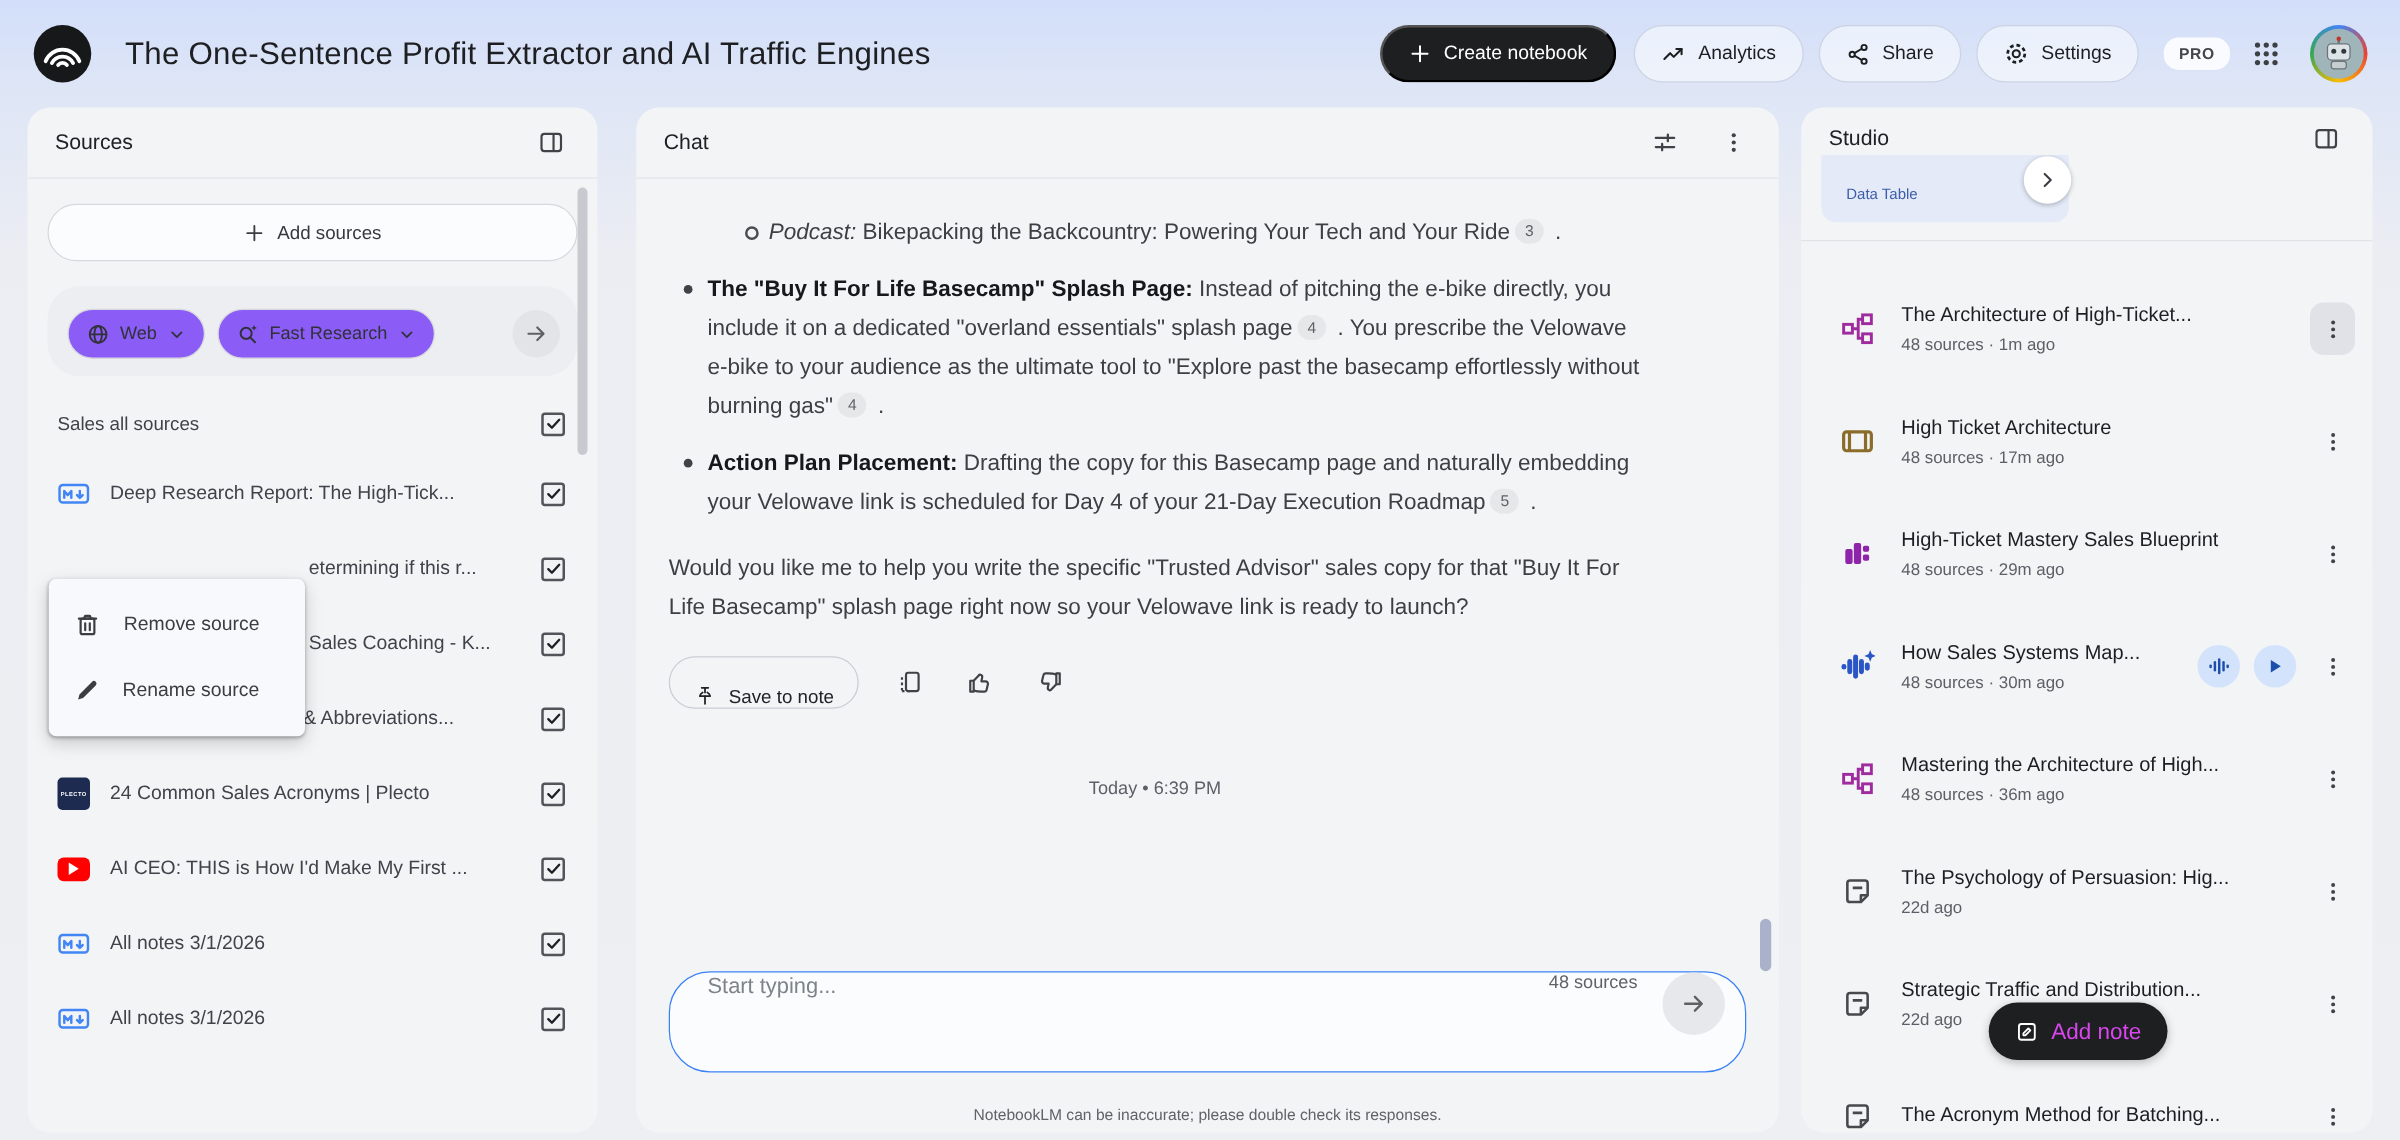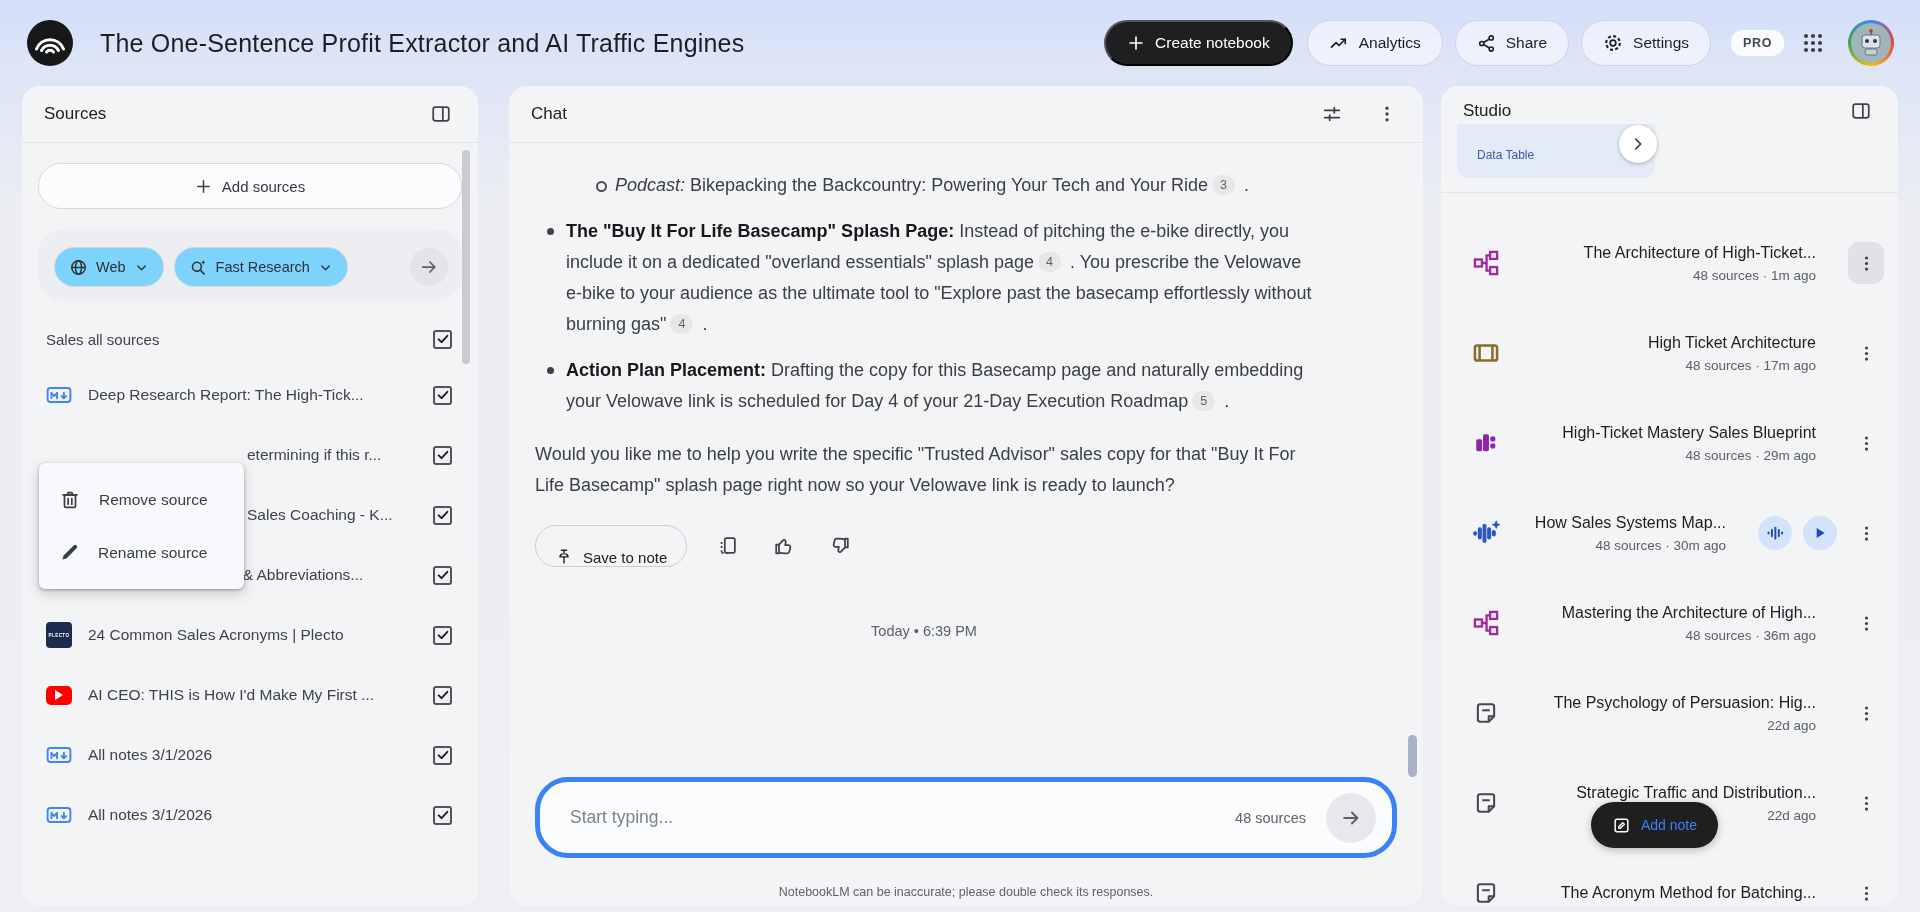--- a/index.html
+++ b/index.html
@@ -32,21 +32,21 @@
   .panel-header { height:57px; display:flex; align-items:center; justify-content:space-between; padding:0 22px; border-bottom:1px solid #e2e3e7; }
   .panel-title { font-size:17px; color:#202124; }
   .icon-btn { background:none; border:none; cursor:pointer; padding:4px; display:flex; align-items:center; justify-content:center; }
 
   
   .add-sources-btn { margin:20px 16px 0; height:46px; border:1px solid #d6d8dc; border-radius:23px; background:#fbfcfd; display:flex; align-items:center; justify-content:center; gap:10px; font-size:15px; color:#36393e; cursor:pointer; width:calc(100% - 32px); }
   .search-card { margin:20px 16px 0; background:#edeef1; border-radius:26px; padding:18px 14px 14px 16px; }
   .search-row { display:flex; align-items:center; gap:14px; padding:0 4px 16px 6px; }
   .search-ph { font-size:16.5px; color:#5d6166; }
   .chips-row { display:flex; align-items:center; gap:10px; }
-  .chip { height:40px; border-radius:20px; border:1px solid #d6d8dc; background:#7dd3fc; display:flex; align-items:center; gap:8px; padding:0 14px; font-size:14.5px; color:#2f3237; cursor:pointer; }
+  .chip { height:40px; border-radius:20px; border:1px solid #d6d8dc; background:#8b5cf6; display:flex; align-items:center; gap:8px; padding:0 14px; font-size:14.5px; color:#2f3237; cursor:pointer; }
   .chips-spacer { flex:1; }
   .round-btn { width:38px; height:38px; border-radius:50%; background:#e2e4e8; border:none; display:flex; align-items:center; justify-content:center; cursor:pointer; }
   .select-all-row { display:flex; align-items:center; justify-content:space-between; padding:0 26px 0 24px; height:52px; margin-top:12px; font-size:15px; color:#3f4247; }
   .src-row { height:60px; display:flex; align-items:center; gap:16px; padding:0 26px 0 24px; }
   .src-icon { width:26px; height:26px; flex:none; display:flex; align-items:center; justify-content:center; }
   .src-title { flex:1; font-size:15.5px; color:#3f434a; white-space:nowrap; overflow:hidden; }
   .src-row.covered .src-icon { visibility:hidden; }
   .src-row.covered .src-title { padding-left:159px; }
   .checkbox { width:19px; height:19px; flex:none; border:2px solid #515459; border-radius:3px; background:#f1f2f4; display:flex; align-items:center; justify-content:center; cursor:pointer; }
   .plecto-badge { width:26px; height:26px; background:#1d2b50; color:#fff; border-radius:4px; font-size:4.6px; letter-spacing:.4px; display:flex; align-items:center; justify-content:center; font-weight:700; }
@@ -63,45 +63,45 @@
   .blk.bullet::before { content:""; position:absolute; left:12px; top:12px; width:7px; height:7px; border-radius:50%; background:#3f4246; }
   .blk.sub { padding-left:80px; }
   .blk.sub::before { content:""; position:absolute; left:61px; top:11px; width:7px; height:7px; border:2px solid #4a4d52; border-radius:50%; background:transparent; }
   .blk.para { margin-top:22px; }
   .seg-b { font-weight:700; color:#17181b; }
   .seg-i { font-style:italic; }
   .cite { display:inline-block; background:#e6e7e9; color:#5f6368; border-radius:10px; font-size:12.5px; line-height:20px; padding:0 8px; margin:0 4px; vertical-align:2px; cursor:pointer; }
   .chat-actions { display:flex; align-items:center; gap:26px; margin-top:24px; }
   .save-note-btn { height:42px; border:1px solid #c9cdd4; border-radius:21px; background:transparent; display:flex; align-items:flex-end; gap:10px; padding:0 19px; font-size:15px; color:#202225; cursor:pointer; }
   .chat-ts { text-align:center; margin-top:56px; font-size:14.5px; color:#5c6066; }
-  .chat-inputbar { position:absolute; left:26px; right:26px; bottom:48px; height:81px; border:5px solid #3b82f6; border-radius:33px; background:#fbfcfd; display:flex; align-items:center; padding:0 16px 0 30px; }
+  .chat-inputbar { position:absolute; left:26px; right:26px; bottom:48px; height:81px; border:1px solid #3b82f6; border-radius:33px; background:#fbfcfd; display:flex; padding:0 16px 0 30px; }
   .chat-ph { flex:1; font-size:17.5px; color:#7d838a; }
   .src-count { font-size:14.5px; color:#5f6368; margin-right:20px; white-space:nowrap; }
   .send-btn { width:50px; height:50px; border-radius:50%; background:#e6e8ec; border:none; display:flex; align-items:center; justify-content:center; cursor:pointer; }
   .disclaimer { position:absolute; left:0; right:0; bottom:7px; text-align:center; font-size:12.5px; color:#5f6368; }
   .chat-scrollthumb { position:absolute; right:6px; top:649px; width:9px; height:42px; border-radius:5px; background:#a9b2ca; }
 
   
   .studio-header { height:26px; margin:12px 22px 0; display:flex; align-items:center; justify-content:space-between; }
   .chip-strip { position:relative; margin:0 16px; height:54px; overflow:hidden; }
   .data-chip { position:absolute; left:0; top:-10px; width:198px; height:64px; border-radius:12px; background:#e4eaf8; cursor:pointer; }
   .data-chip span { position:absolute; left:20px; top:34px; font-size:12px; font-weight:500; color:#3c5cab; }
   .chip-next-btn { position:absolute; left:162px; top:1px; width:38px; height:38px; border-radius:50%; background:#fff; border:none; box-shadow:0 1px 4px rgba(0,0,0,.28); display:flex; align-items:center; justify-content:center; cursor:pointer; z-index:5; }
   .studio-divider { margin-top:14px; border-bottom:1px solid #e2e3e7; }
   .studio-list { margin-top:25px; }
-  .studio-item { height:90px; display:flex; align-items:center; gap:32px; padding:0 14px 0 30px;text-align:right; }
+  .studio-item { height:90px; display:flex; align-items:center; gap:20px; padding:0 14px 0 30px; }
   .st-icon { width:30px; height:30px; flex:none; display:flex; align-items:center; justify-content:center; }
   .st-text { flex:1; min-width:0; }
   .st-title { font-size:16px; color:#1d1e21; font-weight:500; white-space:nowrap; overflow:hidden; }
   .st-meta { font-size:13.5px; color:#5c6066; margin-top:6px; white-space:nowrap; }
   .st-actions { display:flex; align-items:center; gap:11px; flex:none; }
   .act-circle { width:34px; height:34px; border-radius:50%; background:#d4e3fc; border:none; display:flex; align-items:center; justify-content:center; cursor:pointer; }
   .dots-btn { width:36px; height:42px; border:none; background:transparent; display:flex; align-items:center; justify-content:center; cursor:pointer; }
   .dots-btn.active { background:#e0e2e7; border-radius:11px; }
-  .add-note-btn { position:absolute; left:150px; top:716px; height:46px; border-radius:23px; background:#1e1f21; color:#3b82f6; border:none; display:flex; align-items:center; gap:10px; padding:0 21px; font-size:14px; font-weight:500; cursor:pointer; z-index:30; box-shadow:0 2px 8px rgba(0,0,0,.25); }
+  .add-note-btn { position:absolute; left:150px; top:716px; height:46px; border-radius:23px; background:#1e1f21; color:#d946ef; border:none; display:flex; align-items:center; gap:10px; padding:0 21px; font-size:18px; font-weight:500; cursor:pointer; z-index:30; box-shadow:0 2px 8px rgba(0,0,0,.25); }
 </style>
 </head>
 <body>
 
 <header class="app-header">
   <div class="logo">
     <svg viewBox="0 0 48 48" width="48" height="48">
       <circle cx="24" cy="24" r="23" fill="#17181a"></circle>
       <g fill="none" stroke="#fff" stroke-width="3" stroke-linecap="round">
         <path d="M10.5 30 A14.5 14.5 0 0 1 37.5 30"></path>

